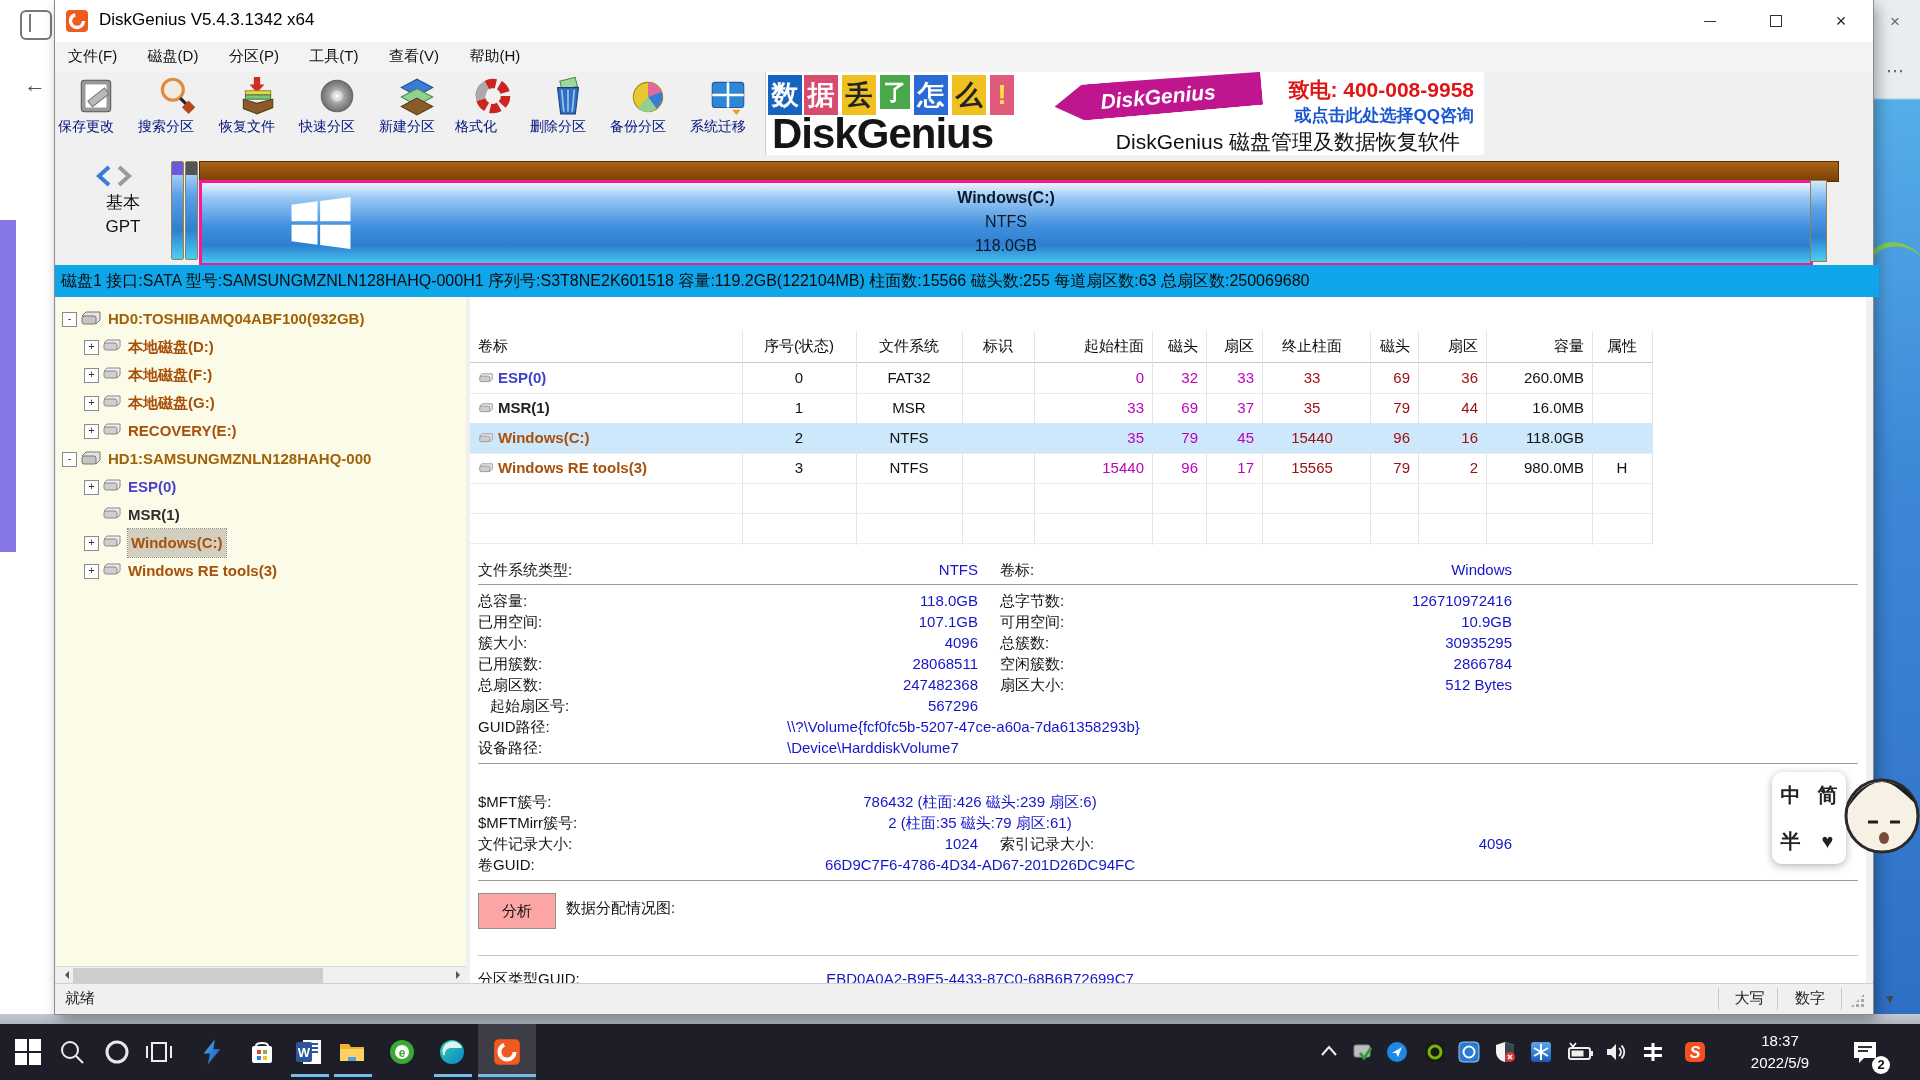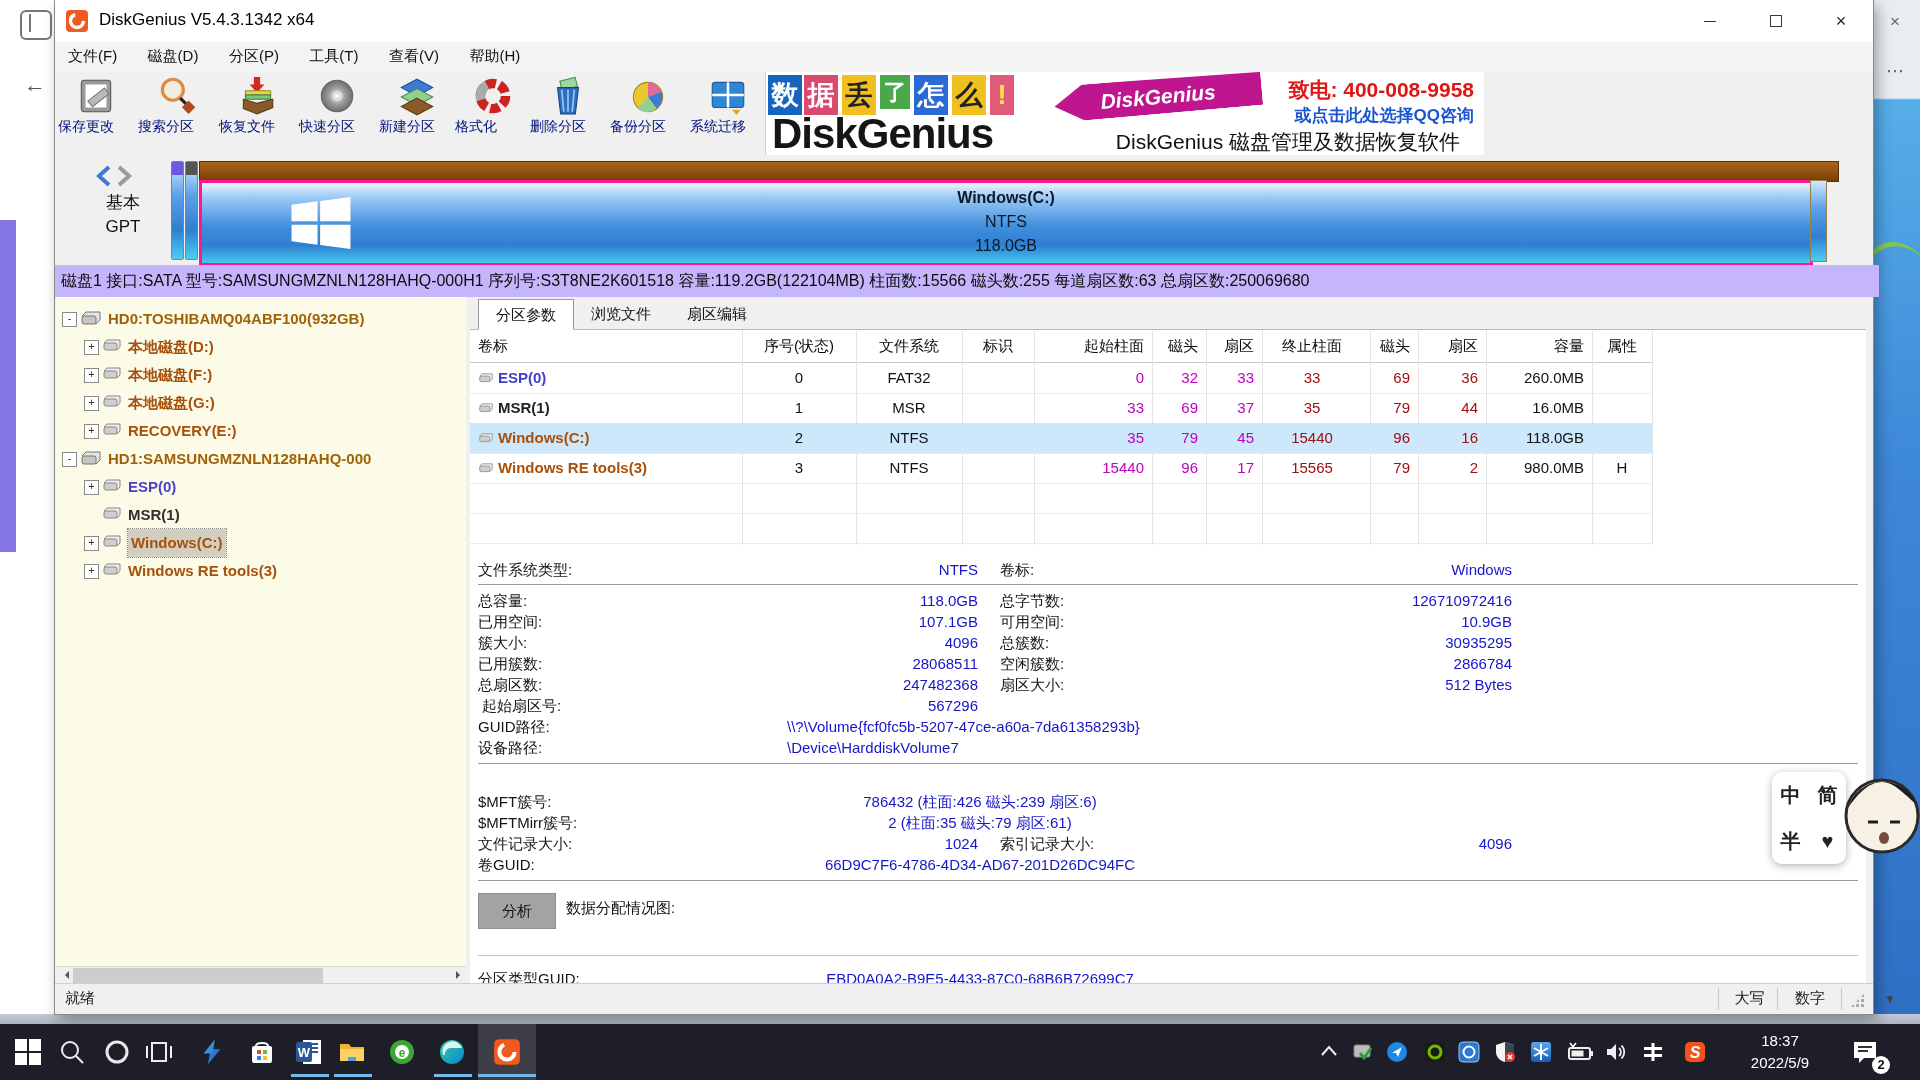--- a/index.html
+++ b/index.html
@@ -54,21 +54,21 @@
   .vbar .cap{position:absolute;left:0;top:0;width:100%;height:13px}
   #brownstrip{left:144px;top:6px;width:1638px;height:19px;background:linear-gradient(180deg,#a96418,#7a3e04);border:1px solid #5a2e00}
   #mainpart{left:144px;top:25px;width:1608px;height:80px;border:3px solid #ff1696;
             background:linear-gradient(180deg,#eaf6ff 0,#9cc9f5 18%,#3f8ede 55%,#2f7fd0 78%,#44c8f2 100%)}
   #mainpart .ptxt{position:absolute;left:0;top:3px;width:100%;text-align:center;font-size:16px;color:#0a1a2a;line-height:24px}
   #mainpart .ptxt b{font-size:16px}
   #winlogo{left:88px;top:14px;width:62px;height:52px}
   #repart{left:1755px;top:25px;width:15px;height:80px;border:1px solid #97824d;
           background:linear-gradient(180deg,#cfe9ff 0,#5aa0e8 35%,#2f7fd0 70%,#49d0f5 100%)}
   
-  #diskinfo{left:0;top:265px;width:100%;height:32px;background:#c4b5fd;font-size:16px;color:#0c0c0c;
+  #diskinfo{left:0;top:265px;width:100%;height:32px;background:#0ea5e9;font-size:16px;color:#0c0c0c;
             line-height:32px;padding-left:6px;white-space:nowrap}
   
   #tree{left:1px;top:297px;width:410px;height:686px;background:#fbfbe8;border-right:1px solid #b4b4a8;overflow:hidden}
   .ti{left:0;width:100%;height:28px;font-size:15px;font-weight:bold;line-height:28px}
   .texp{top:7px;width:13px;height:13px;border:1px solid #8a8a8a;background:#fff;font-size:11px;
         line-height:11px;text-align:center;color:#333;font-weight:normal}
   .tico{top:6px}
   .tlab{white-space:nowrap}
   .c-black{color:#a16207}.c-brown{color:#a8500a}.c-blue{color:#4a42c8}.c-dark{color:#2e2e2e}
   .tsel{background:#d2cfc0;outline:1px dotted #888}
@@ -104,21 +104,21 @@
   .pico{top:10px;left:8px}
   
   .dr{left:0;width:1390px;height:21px;font-size:15px;line-height:21px}
   .dl{color:#141414}
   .dv{color:#1616c8}
   .dv1{left:160px;width:348px;text-align:right}
   .dv2{left:700px;width:342px;text-align:right}
   .dvw{left:317px}
   .dvc{left:160px;width:700px;text-align:center}
   .dsep{left:8px;width:1380px;height:1px;background:#9a9a9a}
-  #analyze-btn{left:8px;top:596px;width:76px;height:34px;background:#a3a3a3;border:1px solid #8f8f8f;
+  #analyze-btn{left:8px;top:596px;width:76px;height:34px;background:#fca5a5;border:1px solid #8f8f8f;
                font-size:15px;text-align:center;line-height:34px;color:#111}
   #alloc-label{left:96px;top:602px;font-size:15px;color:#111}
   
   #statusbar{left:0;top:983px;width:100%;height:30px;background:#f0f0f0;border-top:1px solid #cfcfcf;font-size:15px;color:#222}
   .ssep{top:4px;width:1px;height:22px;background:#c8c8c8}
   #grip{left:1795px;top:9px;width:15px;height:15px;
         background-image:radial-gradient(#a8a8a8 1.5px,transparent 1.7px);background-size:5px 5px;
         clip-path:polygon(100% 0,100% 100%,0 100%)}
   
   #taskbar{left:0;top:1024px;width:1920px;height:56px;background:#1d1e28}
@@ -393,25 +393,20 @@
         </div>
       <div class="a" id="tree-thumb"></div>
       <div class="a sbtn" style="right:0">
           <span class="tri-r"></span>
         </div>
     </div>
   </div>
   <div class="a" style="left:411px;top:297px;width:4px;height:686px;background:#f0f0f0"></div>
 
   <div class="a" id="rpane">
-    <div class="a" id="tabbar">
-      <span class="a tab tab-active" style="left:8px;width:94px">分区参数</span>
-      <span class="a tab" style="left:104px;width:94px">浏览文件</span>
-      <span class="a tab" style="left:200px;width:94px">扇区编辑</span>
-    </div>
 
     <div class="a hdr" style="top:34px">
       <span style="left:8px">卷标</span>
       <span class="cnum">序号(状态)</span>
       <span class="cfs">文件系统</span>
       <span class="cid">标识</span>
       <span class="csc">起始柱面</span>
       <span class="csh">磁头</span>
       <span class="cssx">扇区</span>
       <span class="cec">终止柱面</span>
@@ -544,21 +539,21 @@
       <span class="a dl" style="left:530px">空闲簇数:</span>
         <span class="a dv dv2">2866784</span>
       </div>
     <div class="a dr" style="top:377px">
       <span class="a dl" style="left:8px">总扇区数:</span>
         <span class="a dv dv1">247482368</span>
       <span class="a dl" style="left:530px">扇区大小:</span>
         <span class="a dv dv2">512 Bytes</span>
       </div>
     <div class="a dr" style="top:398px">
-      <span class="a dl" style="left:12px">起始扇区号:</span>
+      <span class="a dl" style="left:20px">起始扇区号:</span>
         <span class="a dv dv1">567296</span>
       </div>
     <div class="a dr" style="top:419px">
       <span class="a dl" style="left:8px">GUID路径:</span>
         <span class="a dv dvw">\\?\Volume{fcf0fc5b-5207-47ce-a60a-7da61358293b}</span>
       </div>
     <div class="a dr" style="top:440px">
       <span class="a dl" style="left:8px">设备路径:</span>
         <span class="a dv dvw">\Device\HarddiskVolume7</span>
       </div>

